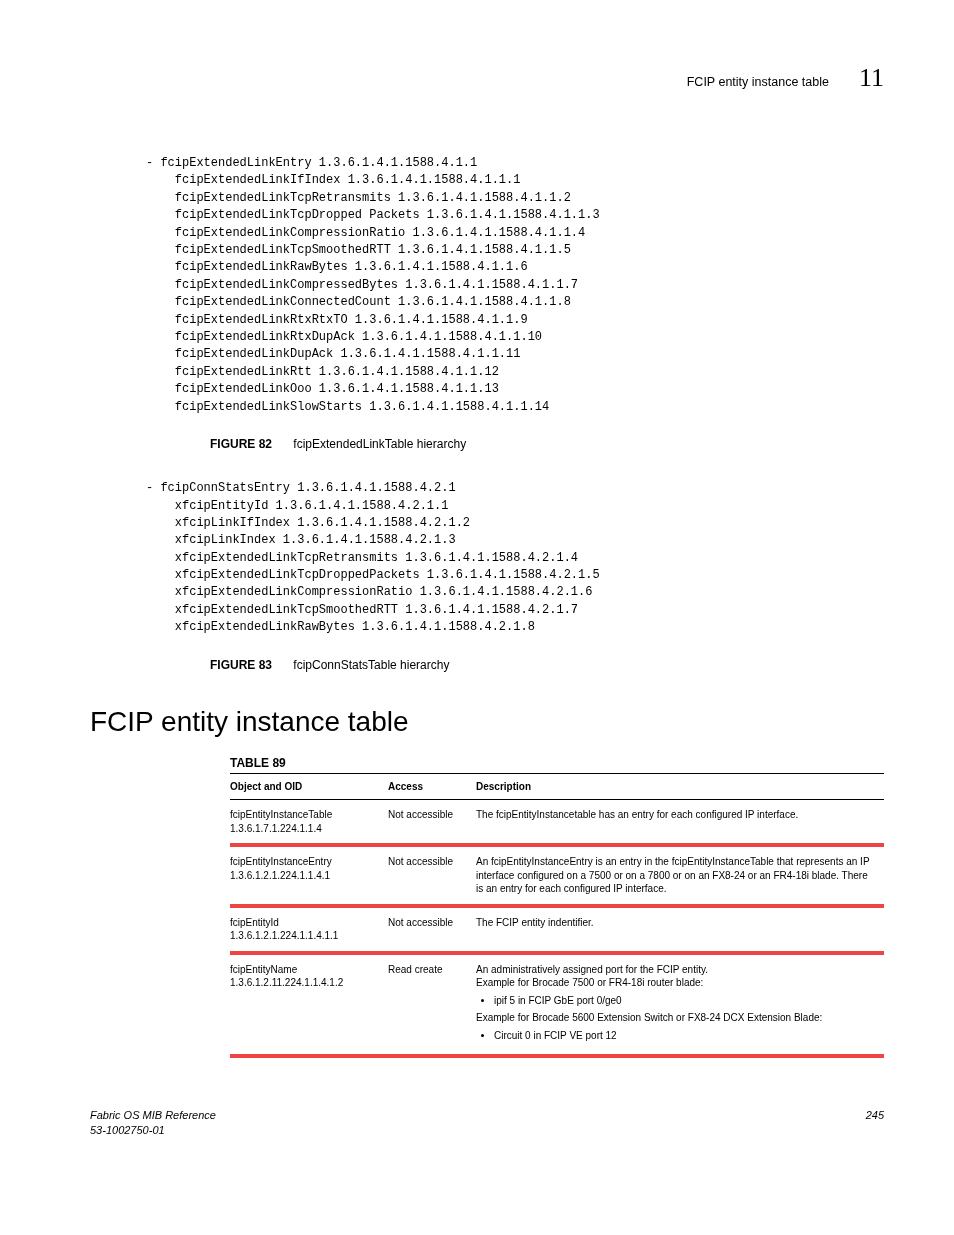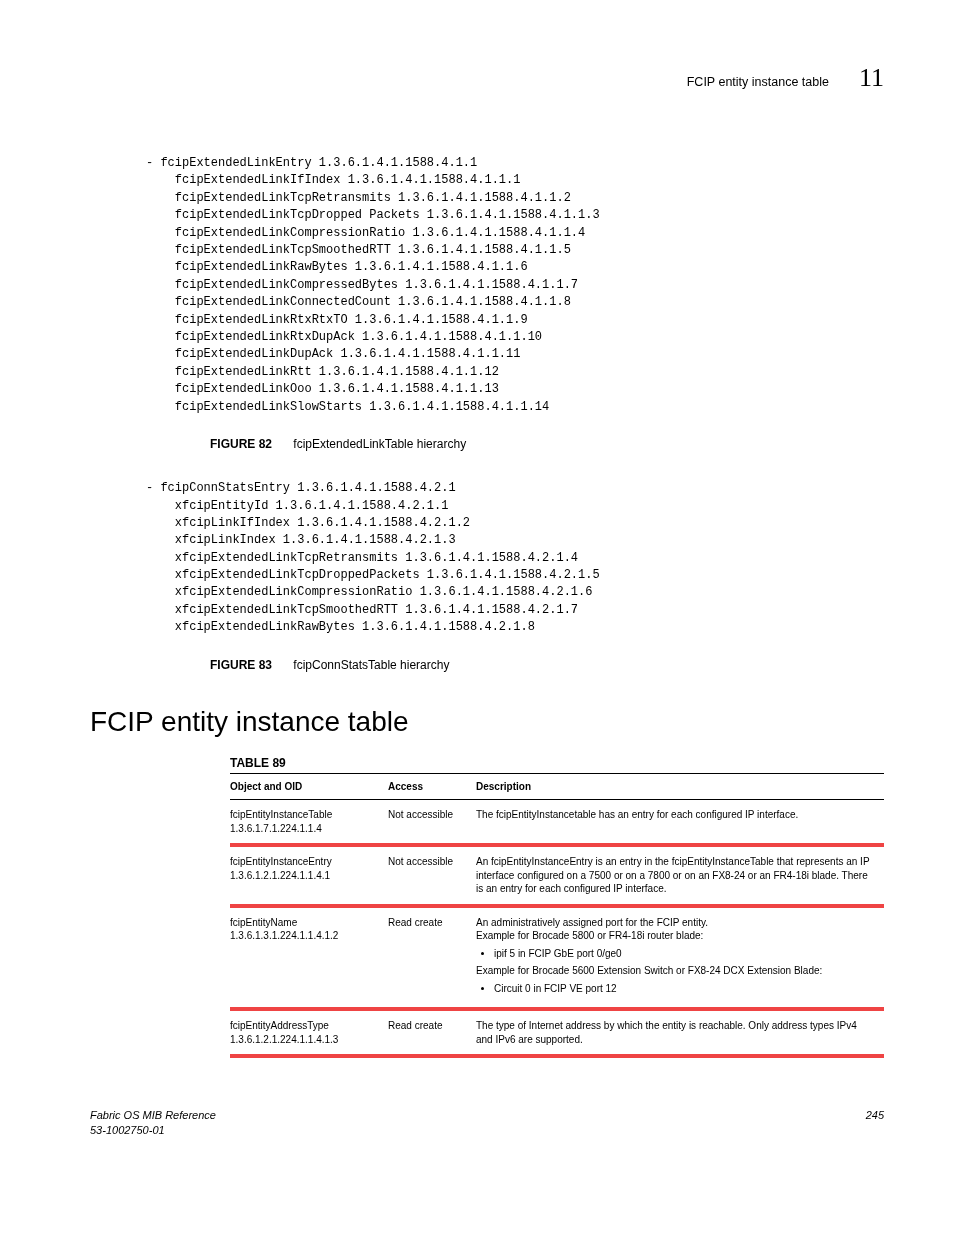--- a/index.html
+++ b/index.html
@@ -156,44 +156,44 @@
     <tr>
       <td class="col-obj">
         <div>fcipEntityInstanceEntry</div>
         <div>1.3.6.1.2.1.224.1.1.4.1</div>
       </td>
       <td class="col-acc">Not accessible</td>
       <td>An fcipEntityInstanceEntry is an entry in the fcipEntityInstanceTable that represents an IP interface configured on a 7500 or on a 7800 or on an FX8-24 or an FR4-18i blade. There is an entry for each configured IP interface.</td>
     </tr>
     <tr>
       <td class="col-obj">
+        <div>fcipEntityId</div>
+        <div>1.3.6.1.2.1.224.1.1.4.1.1</div>
+      </td>
+      <td class="col-acc">Not accessible</td>
+      <td>The FCIP entity indentifier.</td>
+    </tr>
+    <tr>
+      <td class="col-obj">
         <div>fcipEntityName</div>
-        <div>1.3.6.1.3.1.224.1.1.4.1.2</div>
+        <div>1.3.6.1.2.11.224.1.1.4.1.2</div>
       </td>
       <td class="col-acc">Read create</td>
       <td>
         <div>An administratively assigned port for the FCIP entity.</div>
-        <div>Example for Brocade 5800 or FR4-18i router blade:</div>
+        <div>Example for Brocade 7500 or FR4-18i router blade:</div>
         <ul class="bullets">
             <li>ipif 5 in FCIP GbE port 0/ge0</li>
           </ul>
         <div>Example for Brocade 5600 Extension Switch or FX8-24 DCX Extension Blade:</div>
         <ul class="bullets">
             <li>Circuit 0 in FCIP VE port 12</li>
           </ul>
       </td>
     </tr>
-    <tr>
-      <td class="col-obj">
-        <div>fcipEntityAddressType</div>
-        <div>1.3.6.1.2.1.224.1.1.4.1.3</div>
-      </td>
-      <td class="col-acc">Read create</td>
-      <td>The type of Internet address by which the entity is reachable. Only address types IPv4 and IPv6 are supported.</td>
-    </tr>
   </tbody>
 </table>
 
 <div class="footer">
   <div>
     <div>Fabric OS MIB Reference</div>
     <div>53-1002750-01</div>
   </div>
   <div>245</div>
 </div>

